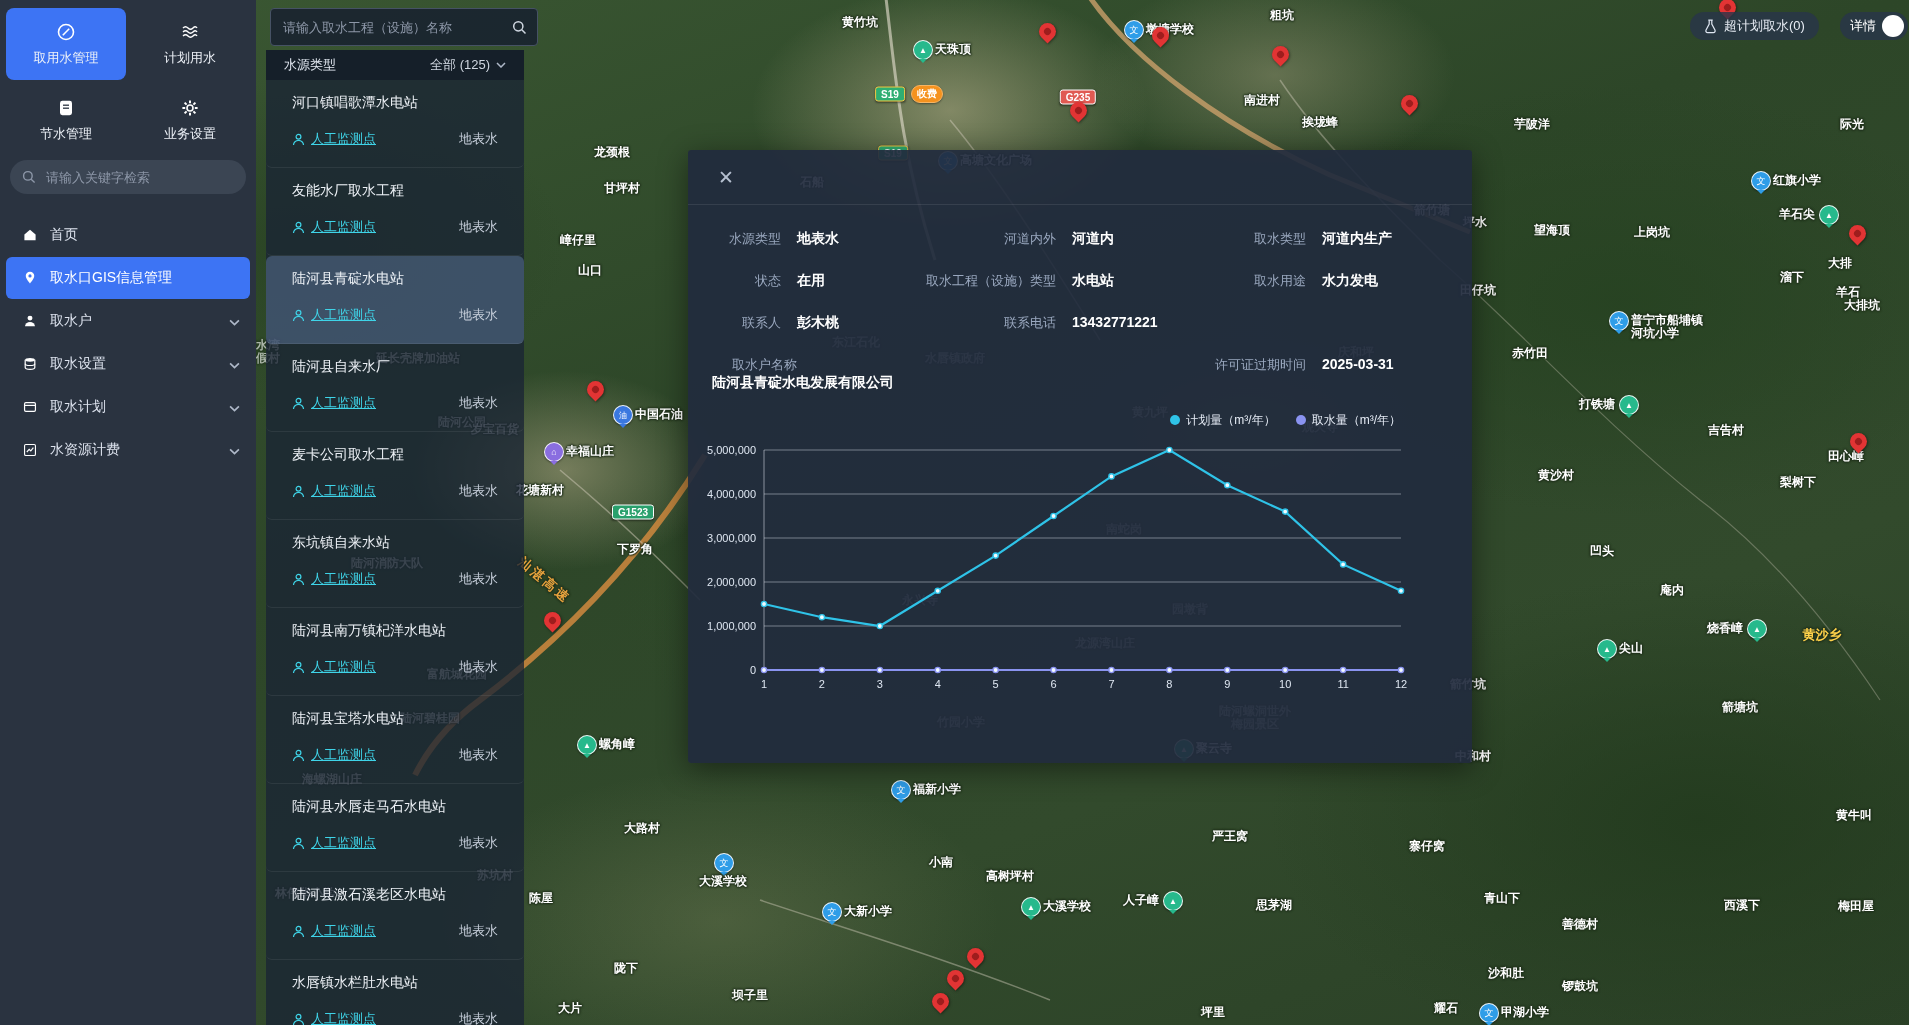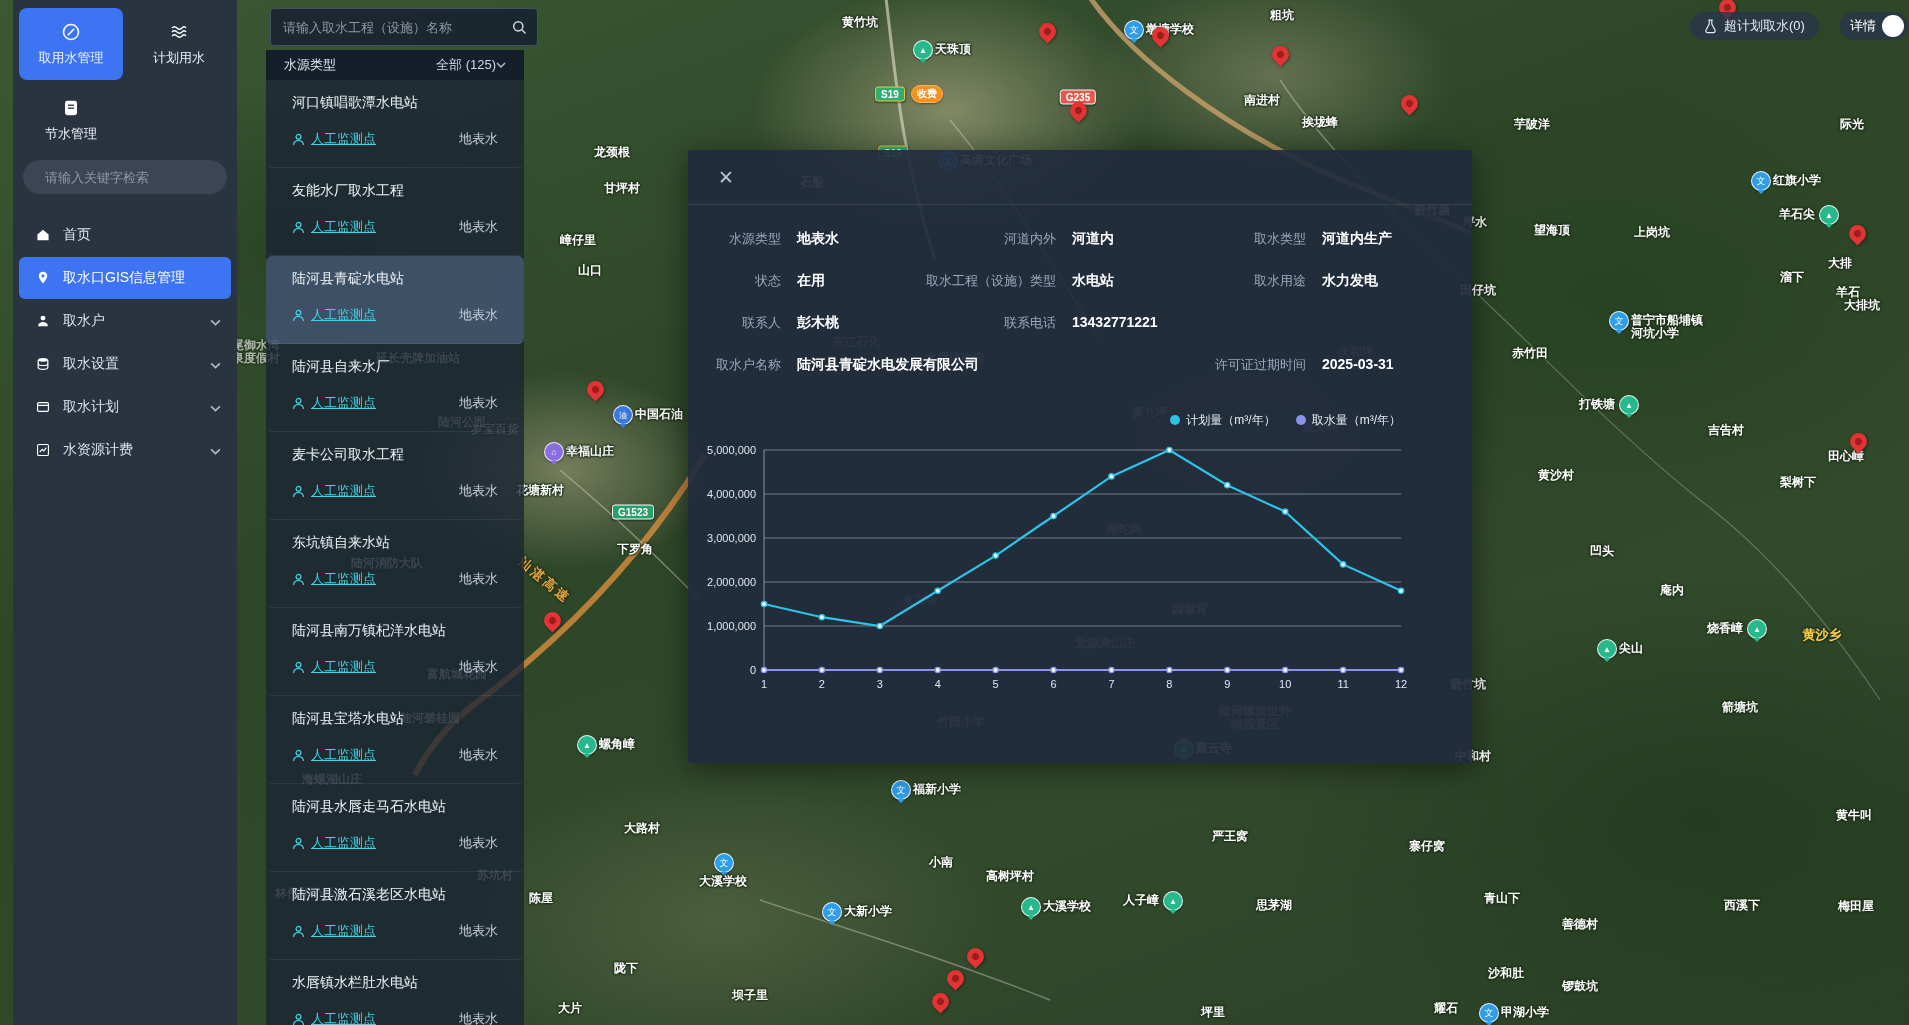--- a/index.html
+++ b/index.html
@@ -43,21 +43,21 @@
       padding:1px 5px;border-radius:3px;white-space:nowrap;box-shadow:0 1px 2px rgba(0,0,0,.4);}
   .chip.s19{background:#2fae72;border:1.5px solid #f6c945;}
   .chip.g235{background:#e05a52;border:1.5px solid #fff;}
   .chip.g1523{background:#29a06c;border:1.5px solid #fff;}
   .chip.toll{background:#f5921e;border:1px solid #f7b564;border-radius:9px;}
   .pin{position:absolute;z-index:3;width:17px;height:17px;background:#e23434;
       border-radius:50% 50% 50% 0;transform:rotate(-45deg);box-shadow:0 1px 3px rgba(0,0,0,.5);}
   .pin::after{content:'';position:absolute;left:5px;top:5px;width:7px;height:7px;border-radius:50%;background:#9e1d1d;}
 
   
-  #sidebar{position:absolute;left:13px;top:0;bottom:0;width:224px;background:#2a3340;z-index:20;color:#e5eaf2;}
+  #sidebar{position:absolute;left:0;top:0;bottom:0;width:256px;background:#2a3340;z-index:20;color:#e5eaf2;}
   #moduleGrid{display:grid;grid-template-columns:1fr 1fr;gap:4px;padding:8px 6px 6px 6px;}
   .module{height:72px;border-radius:8px;display:flex;flex-direction:column;align-items:center;
       justify-content:center;gap:7px;cursor:pointer;font-size:13px;color:#eef2f8;}
   .module.active{background:#3d74f4;}
   .module .micon{width:20px;height:20px;}
   #sideSearch{position:absolute;left:10px;right:10px;top:160px;height:34px;border-radius:17px;
       background:#3b4553;display:flex;align-items:center;padding:0 12px;gap:8px;}
   #sideSearch input{flex:1;background:transparent;border:none;outline:none;color:#cfd6e2;font-size:13px;}
   #sideSearch input::placeholder{color:#8d97a8;}
   #menu{position:absolute;left:0;right:0;top:214px;}
@@ -71,21 +71,21 @@
   
   #panelSearch{position:absolute;left:270px;top:8px;width:246px;height:36px;z-index:6;
       background:rgba(24,33,47,.88);border:1px solid #465264;border-radius:4px;
       display:flex;align-items:center;padding:0 10px;gap:8px;}
   #panelSearch input{flex:1;background:transparent;border:none;outline:none;color:#cfd6e2;font-size:13px;min-width:0;}
   #panelSearch input::placeholder{color:#8d97a8;}
   #panelBody{position:absolute;left:266px;top:50px;width:258px;bottom:0;z-index:6;
       background:rgba(26,36,52,.78);overflow:hidden;}
   #panelHead{height:30px;background:rgba(12,20,32,.55);display:flex;align-items:center;
       justify-content:space-between;padding:0 18px;color:#e3e9f2;font-size:13px;}
-  #panelHead .fval{display:flex;align-items:center;color:#cfd6e0;cursor:pointer;}
+  #panelHead .fval{display:flex;align-items:center;gap:6px;color:#cfd6e0;cursor:pointer;}
   .item{height:88px;box-sizing:border-box;border-bottom:1px solid rgba(255,255,255,.07);
       padding:14px 26px 0 26px;cursor:pointer;border-radius:6px;}
   .item.selected{background:rgba(96,122,160,.48);}
   .item .iname{color:#eef2f7;font-size:14px;white-space:nowrap;}
   .item .irow{display:flex;justify-content:space-between;align-items:center;margin-top:18px;}
   .item .imon{display:flex;align-items:center;gap:6px;color:#3fd4e8;font-size:13px;text-decoration:underline;cursor:pointer;}
   .item .isrc{color:#c8d0dc;font-size:13px;}
 
   
   #overPlan{position:absolute;left:1690px;top:12px;height:28px;z-index:15;border-radius:14px;
@@ -483,20 +483,36 @@
         <div>计划用水</div>
       </div>
       <div class="module">
         <span class="micon"><svg viewBox="0 0 20 20" width="20" height="20">
             <rect x="4" y="2.8" width="12" height="14.4" rx="2.4" fill="#fff"></rect>
             <line x1="7" y1="7.2" x2="13" y2="7.2" stroke="#2a3340" stroke-width="1.3"></line>
             <line x1="7" y1="10.2" x2="13" y2="10.2" stroke="#2a3340" stroke-width="1.3"></line>
           </svg></span>
         <div>节水管理</div>
       </div>
+      <div class="module">
+        <span class="micon"><svg viewBox="0 0 20 20" width="20" height="20">
+            <circle cx="10" cy="10" r="3" fill="none" stroke="#fff" stroke-width="1.6"></circle>
+            <g stroke="#fff" stroke-width="2">
+              <line x1="10" y1="2.4" x2="10" y2="5.2"></line>
+              <line x1="10" y1="14.8" x2="10" y2="17.6"></line>
+              <line x1="2.4" y1="10" x2="5.2" y2="10"></line>
+              <line x1="14.8" y1="10" x2="17.6" y2="10"></line>
+              <line x1="4.6" y1="4.6" x2="6.6" y2="6.6"></line>
+              <line x1="13.4" y1="13.4" x2="15.4" y2="15.4"></line>
+              <line x1="15.4" y1="4.6" x2="13.4" y2="6.6"></line>
+              <line x1="6.6" y1="13.4" x2="4.6" y2="15.4"></line>
+            </g>
+          </svg></span>
+        <div>业务设置</div>
+      </div>
     </div>
   <div id="sideSearch">
     <svg width="14" height="14" viewBox="0 0 15 15">
       <circle cx="6.3" cy="6.3" r="4.6" stroke="#8d97a8" stroke-width="1.5" fill="none"></circle>
       <line x1="9.8" y1="9.8" x2="13.5" y2="13.5" stroke="#8d97a8" stroke-width="1.5"></line>
     </svg>
     <input placeholder="请输入关键字检索" style="">
   </div>
   <div id="menu">
       <div class="mitem">
@@ -597,21 +613,21 @@
         <span class="fv">水力发电</span>
       </div>
       <div class="field fc1" style="top: 164px;">
         <span class="fl">联系人</span>
         <span class="fv">彭木桃</span>
       </div>
       <div class="field fc2" style="top: 164px;">
         <span class="fl">联系电话</span>
         <span class="fv">13432771221</span>
       </div>
-      <div class="field fc1" style="top: 206px;">
+      <div class="field fc1" style="top: 206px; flex-direction: column;">
         <span class="fl">取水户名称</span>
         <span class="fv">陆河县青碇水电发展有限公司</span>
       </div>
       <div class="field fc3" style="top: 206px;">
         <span class="fl">许可证过期时间</span>
         <span class="fv">2025-03-31</span>
       </div>
     </div>
   <div id="legend">
       <span><span class="ldot" style="background:#2fc3e8"></span>计划量（m³/年）</span>

